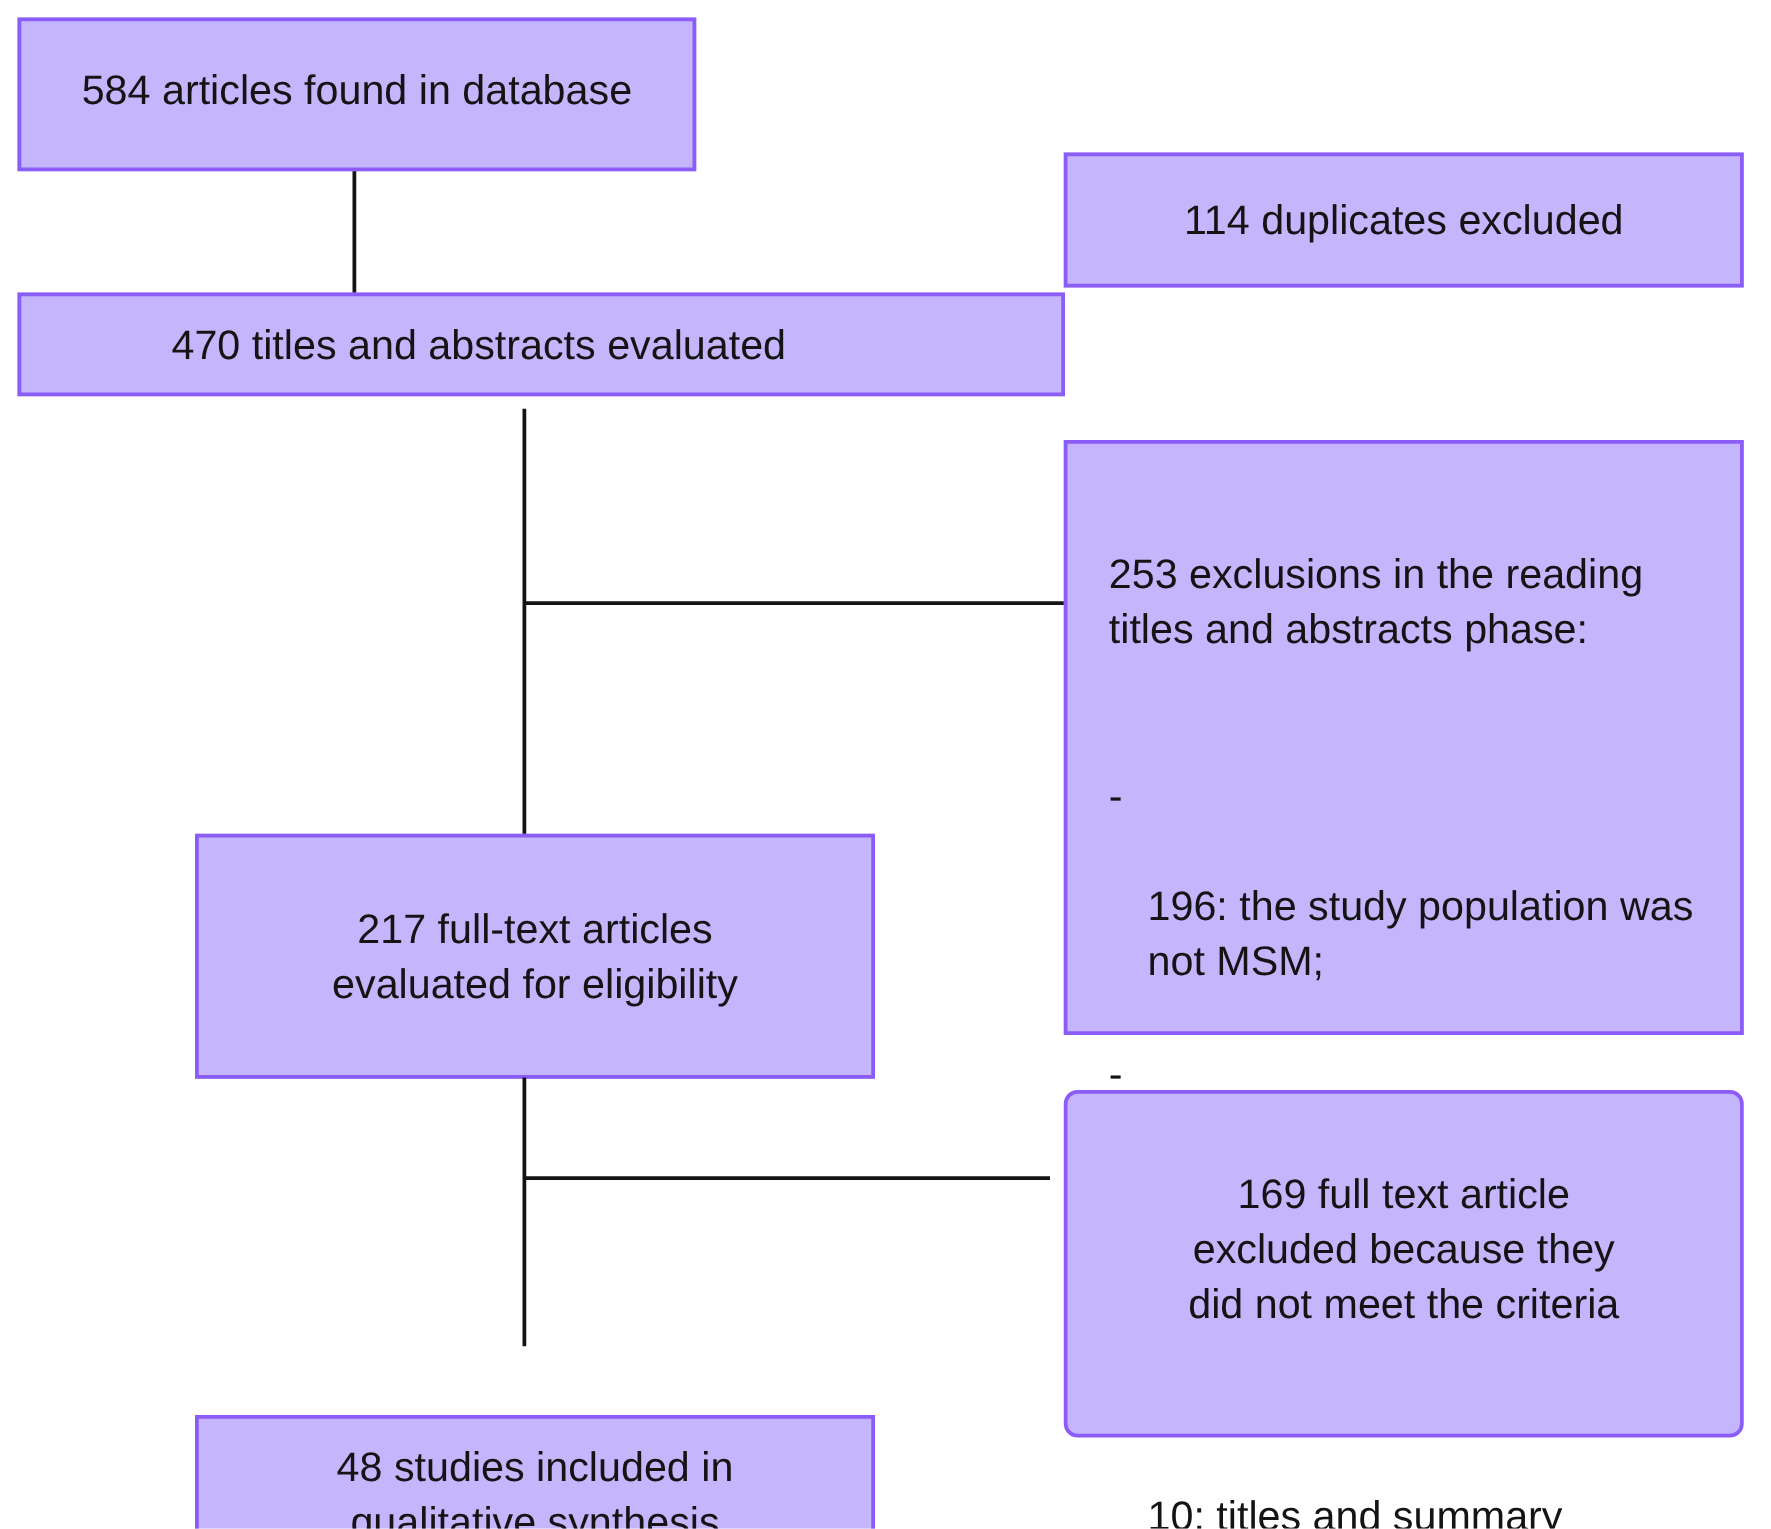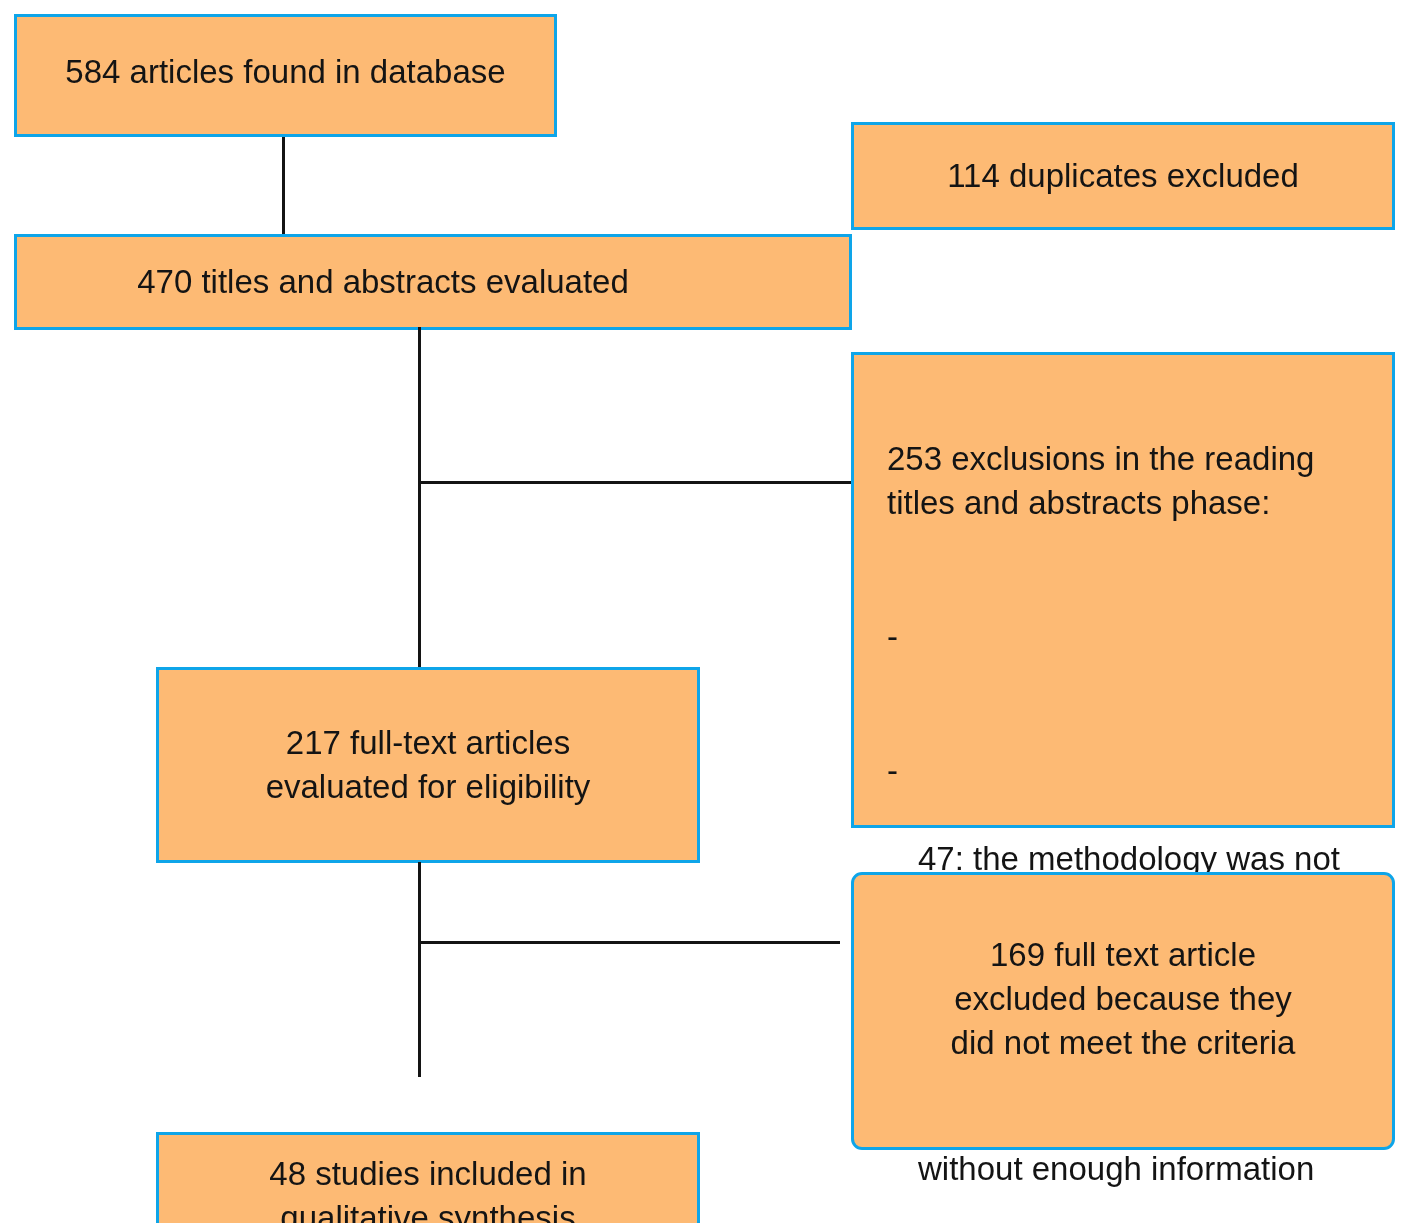--- a/index.html
+++ b/index.html
@@ -12,39 +12,39 @@
     width: 1417px;
     height: 1223px;
     background: #ffffff;
     font-family: "Liberation Sans", sans-serif;
     color: #141414;
     overflow: hidden;
   }
   .box {
     position: absolute;
     box-sizing: border-box;
-    border: 3px solid #0ea5e9;
-    background: #fdba74;
+    border: 3px solid #8b5cf6;
+    background: #c4b5fd;
     display: flex;
     align-items: center;
     justify-content: center;
     text-align: center;
     font-size: 33px;
     line-height: 44px;
     white-space: pre-line;
   }
   .box-found {
     left: 14px; top: 14px; width: 543px; height: 123px;
     padding-bottom: 8px;
   }
   .box-duplicates {
     left: 851px; top: 122px; width: 544px; height: 108px;
   }
   .box-evaluated {
-    left: 14px; top: 234px; width: 838px; height: 96px;
+    left: 14px; top: 234px; width: 838px; height: 83px;
     padding-right: 100px;
   }
   .box-exclusions {
     left: 851px; top: 352px; width: 544px; height: 476px;
     display: block;
     text-align: left;
     padding: 38px 16px 4px 33px;
   }
   .exclusions-intro {
     white-space: pre-line;
@@ -103,20 +103,22 @@
   <div class="box box-evaluated">
     <span>470 titles and abstracts evaluated</span>
   </div>
 
   <div class="box box-exclusions">
     <div class="exclusions-intro">253 exclusions in the reading
 titles and abstracts phase:</div>
     <ul class="exclusions-list">
       <li class="exclusions-item">
         <span class="dash">-</span>
+        <span>196: the study population was
+not MSM;</span>
       </li>
       <li class="exclusions-item">
         <span class="dash">-</span>
         <span>47: the methodology was not
 empiri callu based on HIV
 prevention;</span>
       </li>
       <li class="exclusions-item">
         <span class="dash">-</span>
         <span>10: titles and summary

